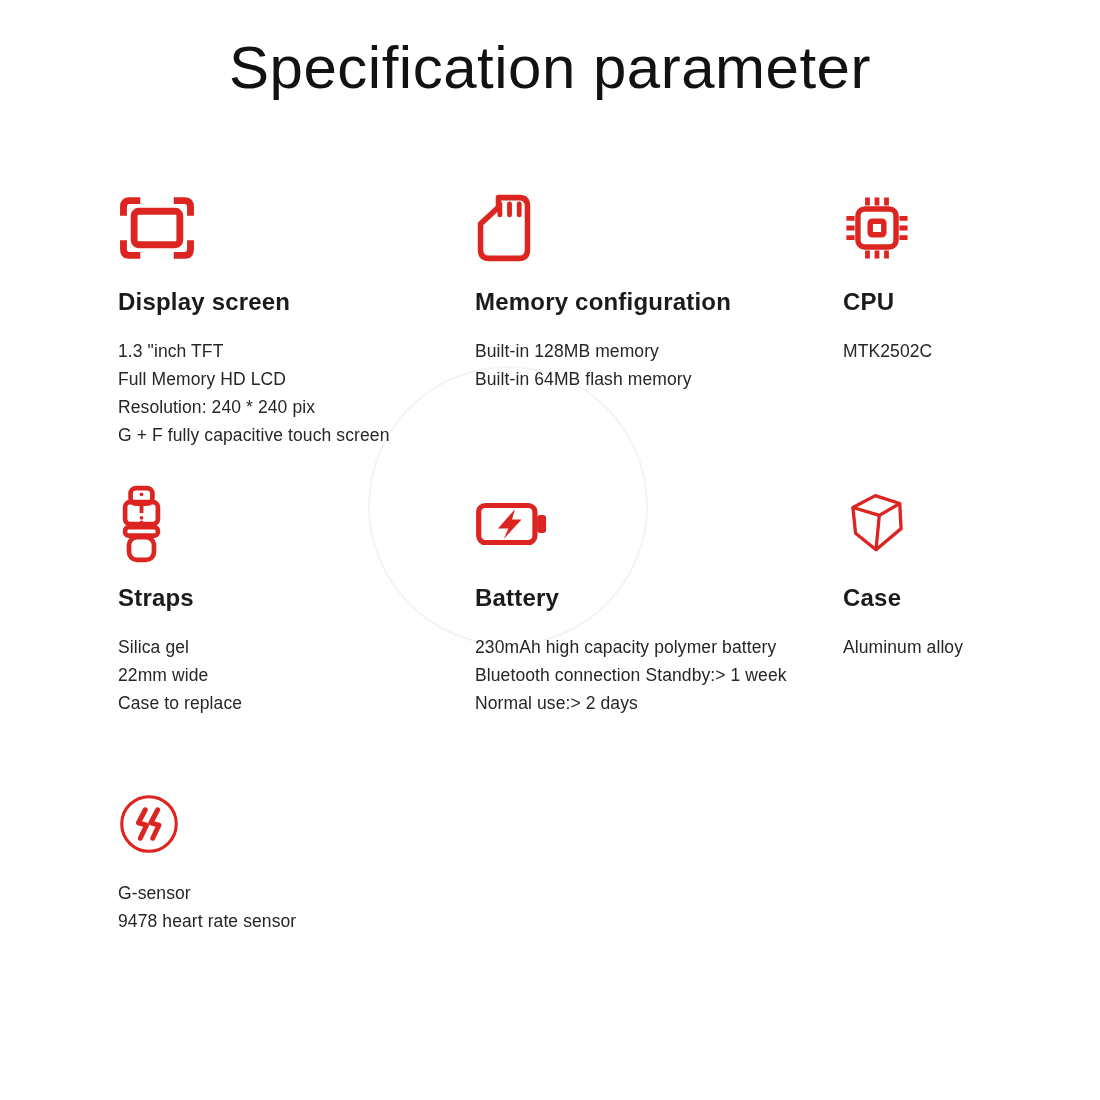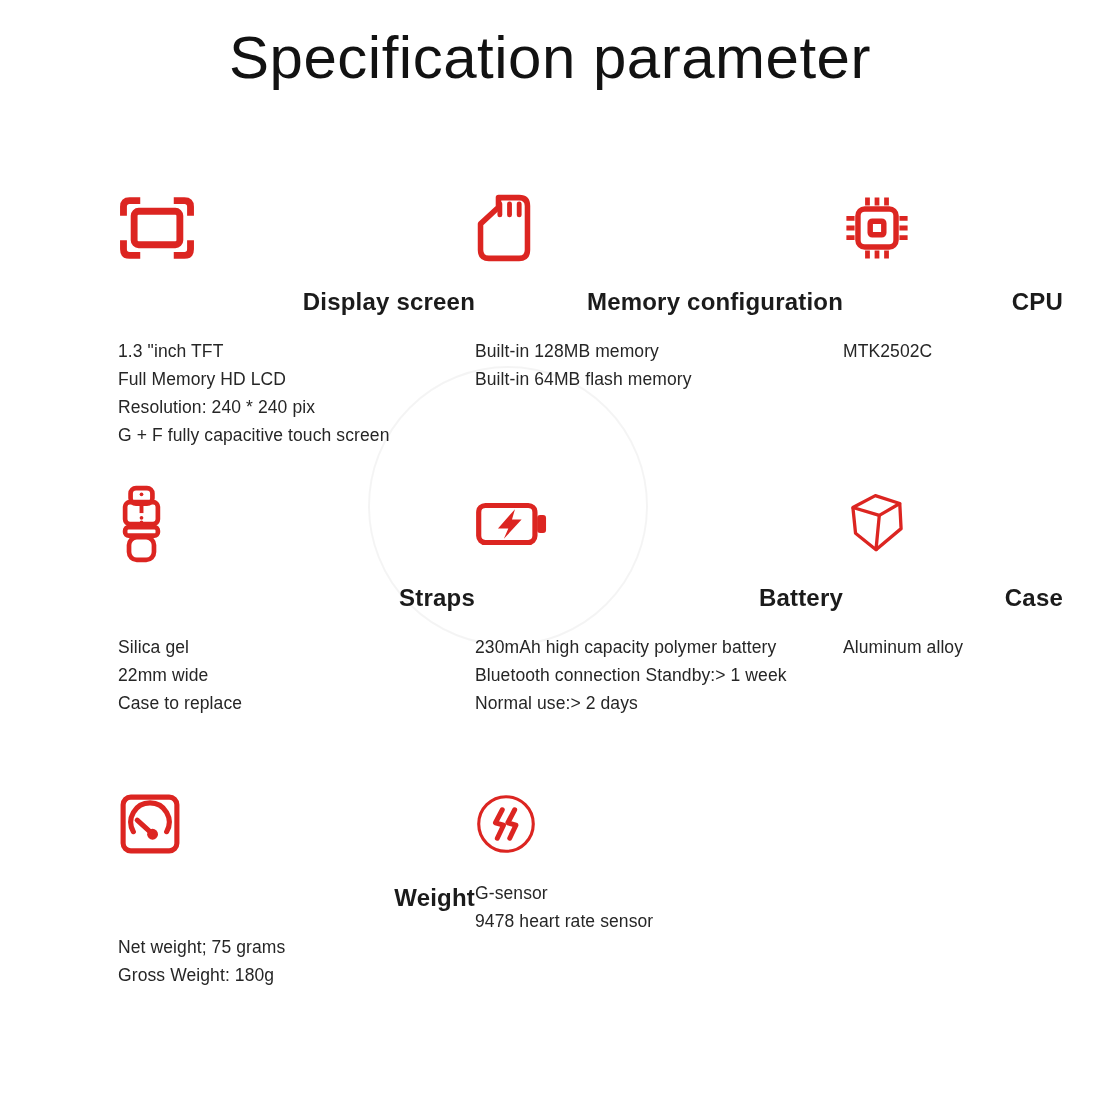--- a/index.html
+++ b/index.html
@@ -1,42 +1,41 @@
 <!DOCTYPE html>
 <html><head>
 <meta charset="utf-8">
 <style>
   html,body{margin:0;padding:0;}
   body{
     width:1100px;height:1100px;background:#ffffff;position:relative;overflow:hidden;
     font-family:"Liberation Sans","DejaVu Sans",sans-serif;
   }
   .page-title{
-    margin:7px;padding-top:16px;text-align:center;
+    margin:17px;padding-top:16px;text-align:center;
     font-size:60px;font-weight:400;letter-spacing:0.5px;color:#121212;
     line-height:1.15;
   }
   .watermark{
     position:absolute;left:368px;top:366px;width:276px;height:276px;
     border-radius:50%;border:2px solid rgba(0,0,0,0.045);
     pointer-events:none;
   }
   .spec-grid{
     position:absolute;left:118px;top:193px;width:945px;
     display:grid;
     grid-template-columns:357px 368px 220px;
     grid-template-rows:296px 300px auto;
   }
   .cell{display:block;}
   .icon-wrap{height:70px;display:flex;align-items:center;}
   .icon{display:block;}
   .heading{
     margin-top:24px;font-size:24px;font-weight:700;color:#1b1b1b;line-height:30px;
     letter-spacing:0.2px;
-    text-align:right;
   }
   .lines{margin-top:20px;}
   .line{
     font-size:17.5px;color:#262626;line-height:28px;letter-spacing:0.1px;
   }
 </style>
 </head>
 <body>
 
 <h1 class="page-title">Specification parameter</h1>
@@ -142,35 +141,20 @@
         <path d="M15,25 L19,64 L50,89 L55,37" stroke="currentColor" stroke-width="5" stroke-linejoin="round"></path>
         <path d="M86,19 L88,57 L50,89" stroke="currentColor" stroke-width="5" stroke-linejoin="round"></path>
       </svg>
     </div>
     <div class="heading">Case</div>
     <div class="lines">
       <div class="line">Aluminum alloy</div>
     </div>
   </div>
 
-  <div class="cell">
-    <div class="icon-wrap">
-      <svg class="icon" width="64" height="64" viewBox="0 0 100 100" fill="none" style="color: rgb(220, 37, 33);">
-        <rect x="8" y="8" width="84" height="84" rx="12" stroke="currentColor" stroke-width="8"></rect>
-        <path d="M24,62 A30,30 0 1 1 76,62" stroke="currentColor" stroke-width="8" stroke-linecap="round"></path>
-        <path d="M30,44 L52,64" stroke="currentColor" stroke-width="8" stroke-linecap="round"></path>
-        <circle cx="54" cy="66" r="8.5" fill="currentColor"></circle>
-      </svg>
-    </div>
-    <div class="heading">Weight</div>
-    <div class="lines">
-      <div class="line">Net weight; 75 grams</div>
-      <div class="line">Gross Weight: 180g</div>
-    </div>
-  </div>
 
   <div class="cell">
     <div class="icon-wrap">
       <svg class="icon" width="62" height="62" viewBox="0 0 100 100" fill="none" style="color: rgb(220, 37, 33);">
         <circle cx="50" cy="50" r="44" stroke="currentColor" stroke-width="5"></circle>
         <path d="M44,27 L33,48 L46,52 L36,73" stroke="currentColor" stroke-width="8" stroke-linecap="round" stroke-linejoin="round"></path>
         <path d="M64,27 L53,48 L66,52 L56,73" stroke="currentColor" stroke-width="8" stroke-linecap="round" stroke-linejoin="round"></path>
       </svg>
     </div>
     <div class="lines">

